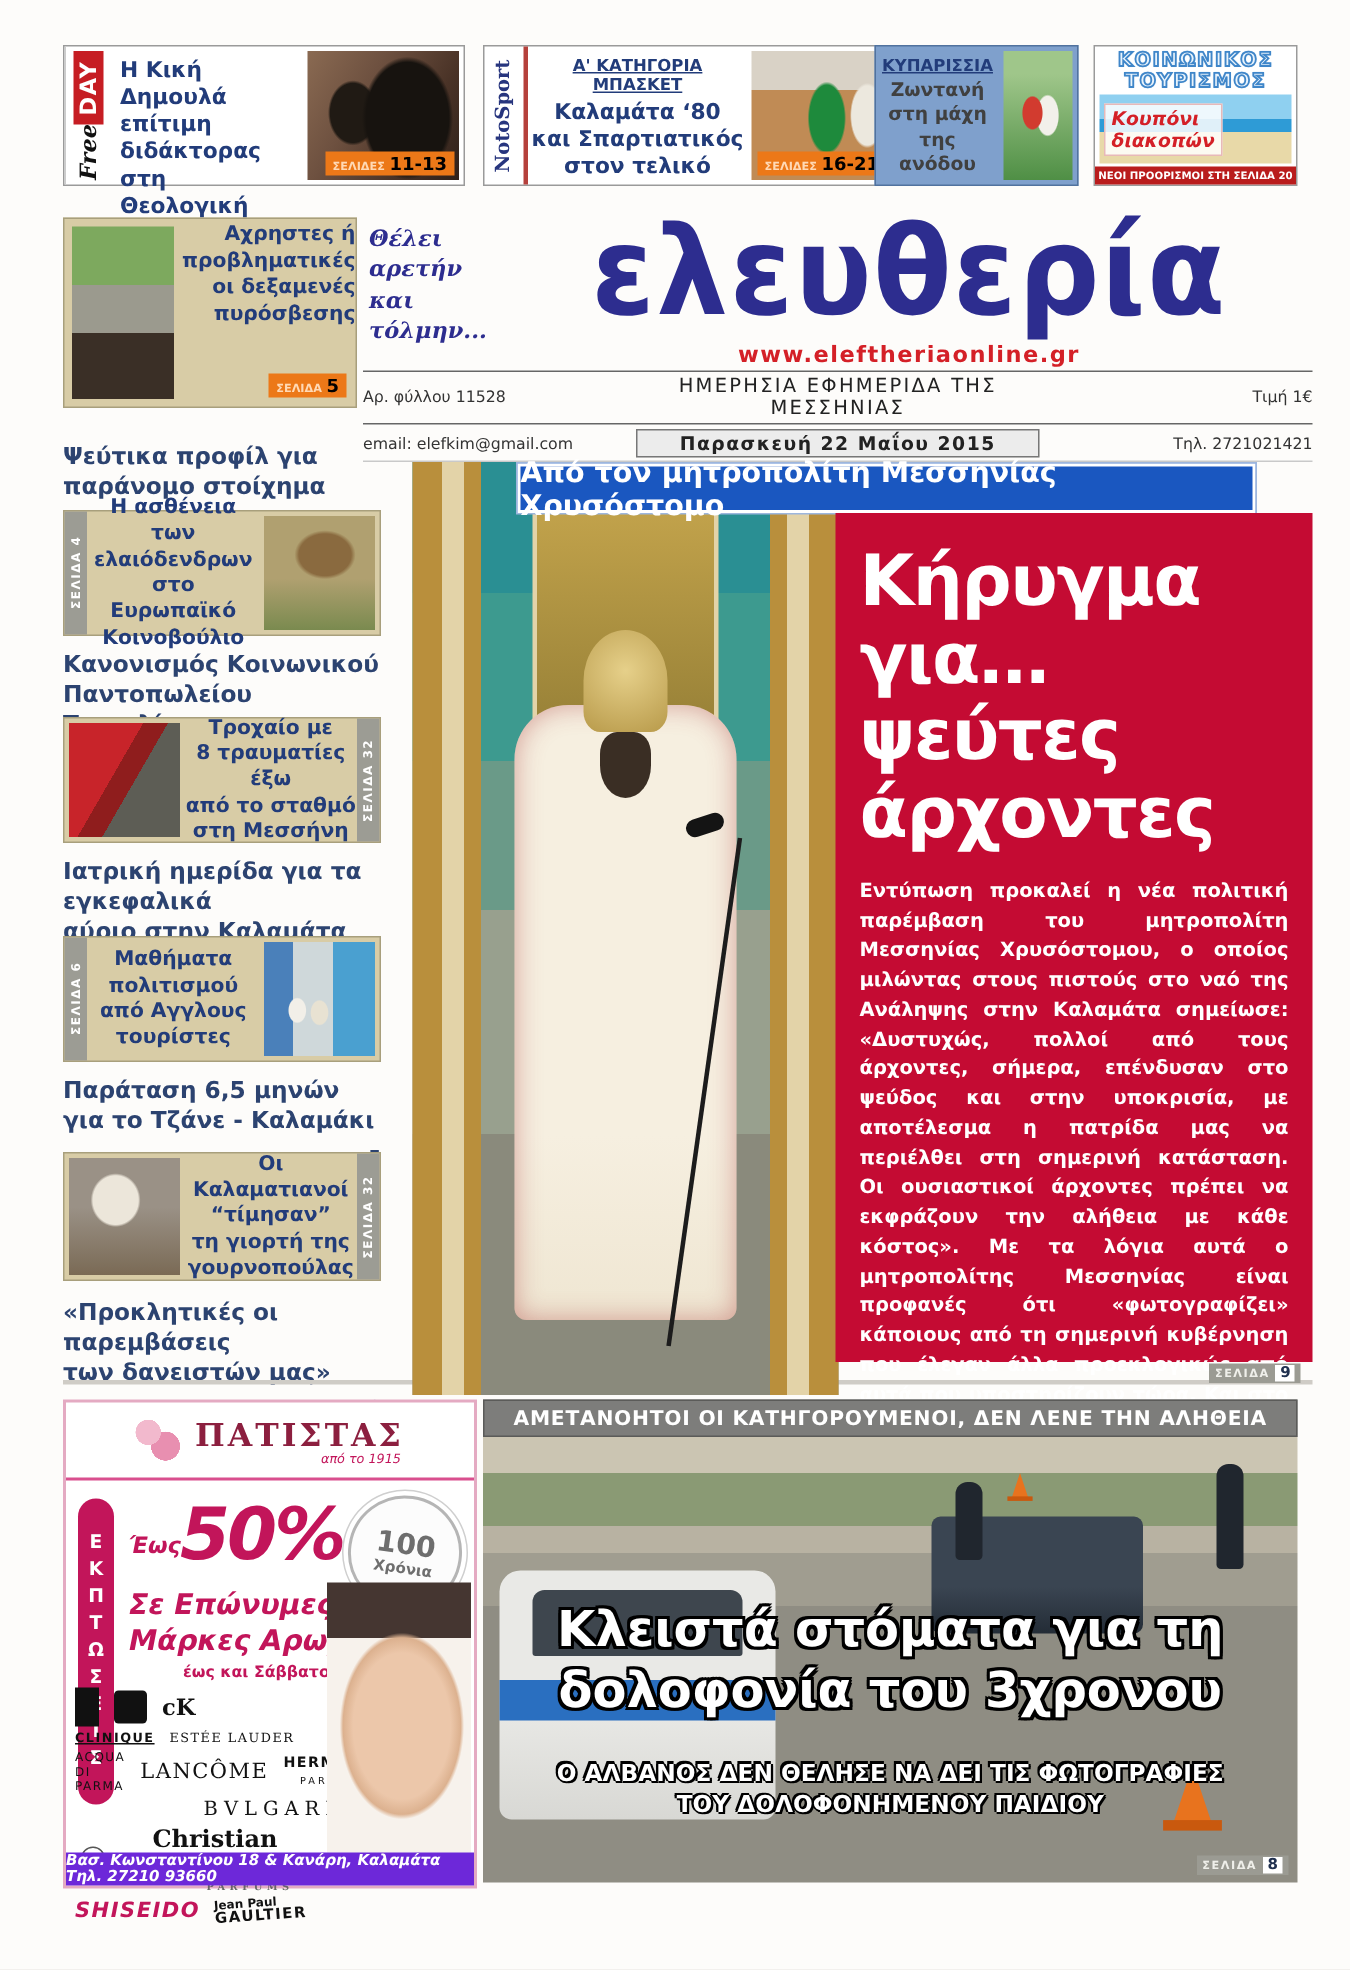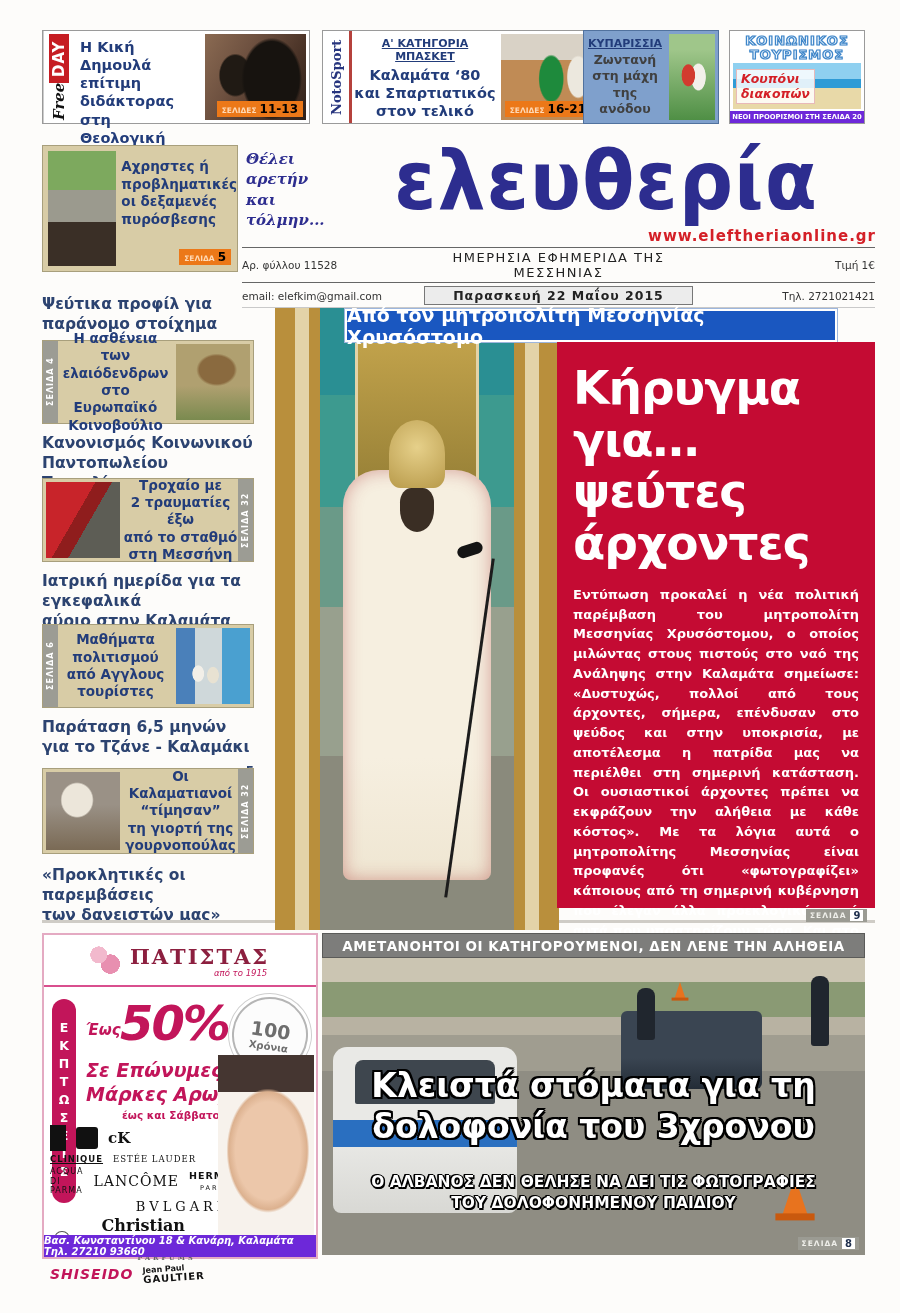--- a/index.html
+++ b/index.html
@@ -24,34 +24,34 @@
   .kicker-u{color:#223c7a;font-weight:bold;font-size:11px;text-decoration:underline;}
   .kyp{background:#7fa0cc;border-color:#51729e;}
   .kyp-text{width:78px;text-align:center;padding:6px 2px;}
   .kyp-title{color:#404040;font-weight:bold;font-size:12.5px;line-height:1.3;margin-top:2px;}
   .tour{flex-direction:column;padding:0;}
   .tour-title{text-align:center;font-weight:900;font-size:13px;line-height:1.05;letter-spacing:1px;
       color:#eaf4fc;-webkit-text-stroke:1.2px #3f86c9;text-shadow:0 0 1px #3f86c9;padding-top:3px;}
   .tour-mid{flex:1;position:relative;margin:2px 3px;}
   .tour-coupon{position:absolute;left:3px;top:6px;background:rgba(255,255,255,.85);padding:2px 4px;
       color:#d42027;font-weight:900;font-style:italic;font-size:12.5px;line-height:1.15;border:1px solid #e8b9b9;}
-  .tour-foot{background:#6d28d9;color:#fff;font-size:6.8px;font-weight:bold;text-align:center;padding:2px 0;}
+  .tour-foot{background:#b91c1c;color:#fff;font-size:6.8px;font-weight:bold;text-align:center;padding:2px 0;}
 
   
   .promo{position:absolute;left:42px;top:145px;width:196px;height:127px;background:#d8cca6;border:1px solid #a89f7c;
          display:flex;box-sizing:border-box;}
   .promo-photo{width:86px;margin:5px;}
-  .promo-text{flex:1;color:#223c7a;font-weight:bold;font-size:13.5px;line-height:1.3;text-align:left;padding-top:12px;position:relative;}
+  .promo-text{flex:1;color:#223c7a;font-weight:bold;font-size:13.5px;line-height:1.3;text-align:right;padding-top:2px;position:relative;}
   .promo-badge{position:absolute;right:6px;bottom:6px;}
   .motto{position:absolute;left:246px;top:149px;width:100px;font-family:"DejaVu Serif",serif;
          font-style:italic;font-weight:bold;font-size:15px;line-height:1.35;color:#2d2d8f;}
   .logo{position:absolute;left:336px;top:140px;width:540px;text-align:center;
         font-weight:900;font-size:76px;line-height:1;color:#2d2d8f;letter-spacing:1px;
         transform:scaleY(1.08);transform-origin:top;}
-  .site{position:absolute;left:336px;top:227px;width:540px;text-align:right;color:#d42027;font-weight:900;font-size:15px;letter-spacing:1px;}
+  .site{position:absolute;left:336px;top:227px;width:540px;text-align:center;color:#d42027;font-weight:900;font-size:15px;letter-spacing:1px;}
   .mast-info{position:absolute;left:242px;top:247px;width:633px;font-size:10.5px;color:#333;}
   .mi-row1{display:flex;align-items:center;border-top:1px solid #666;border-bottom:1px solid #666;padding:2px 0;}
   .mi-row2{display:flex;align-items:center;padding:3px 0 2px 0;border-bottom:1px solid #c9c9c9;}
   .mi-side{width:170px;}
   .mi-center{flex:1;text-align:center;}
   .mi-sub{font-size:13px;letter-spacing:1.5px;color:#222;}
   .mi-right{text-align:right;}
   .datebar{display:inline-block;background:#ececec;border:1px solid #777;font-weight:bold;font-size:12.5px;padding:1px 28px;color:#222;letter-spacing:1px;}
 
   
@@ -288,21 +288,21 @@
     <div class="pre">Κανονισμός Κοινωνικού
 Παντοπωλείου Τριφυλίας</div>
     <div class="pageref">
       <span class="lbl">ΣΕΛΙΔΑ</span><span class="num">14</span>
     </div>
   </div>
 
   <div class="tanbox" style="top:478px;">
     <div class="tan-img ph-fire"></div>
     <div class="tan-text pre">Τροχαίο με
-2 τραυματίες έξω
+8 τραυματίες έξω
 από το σταθμό
 στη Μεσσήνη</div>
     <div class="vtag vbadge">ΣΕΛΙΔΑ 32</div>
   </div>
 
   <div class="lc-head" style="top:572px;">
     <div class="pre">Ιατρική ημερίδα για τα εγκεφαλικά
 αύριο στην Καλαμάτα</div>
     <div class="pageref">
       <span class="lbl">ΣΕΛΙΔΑ</span><span class="num">4</span>

